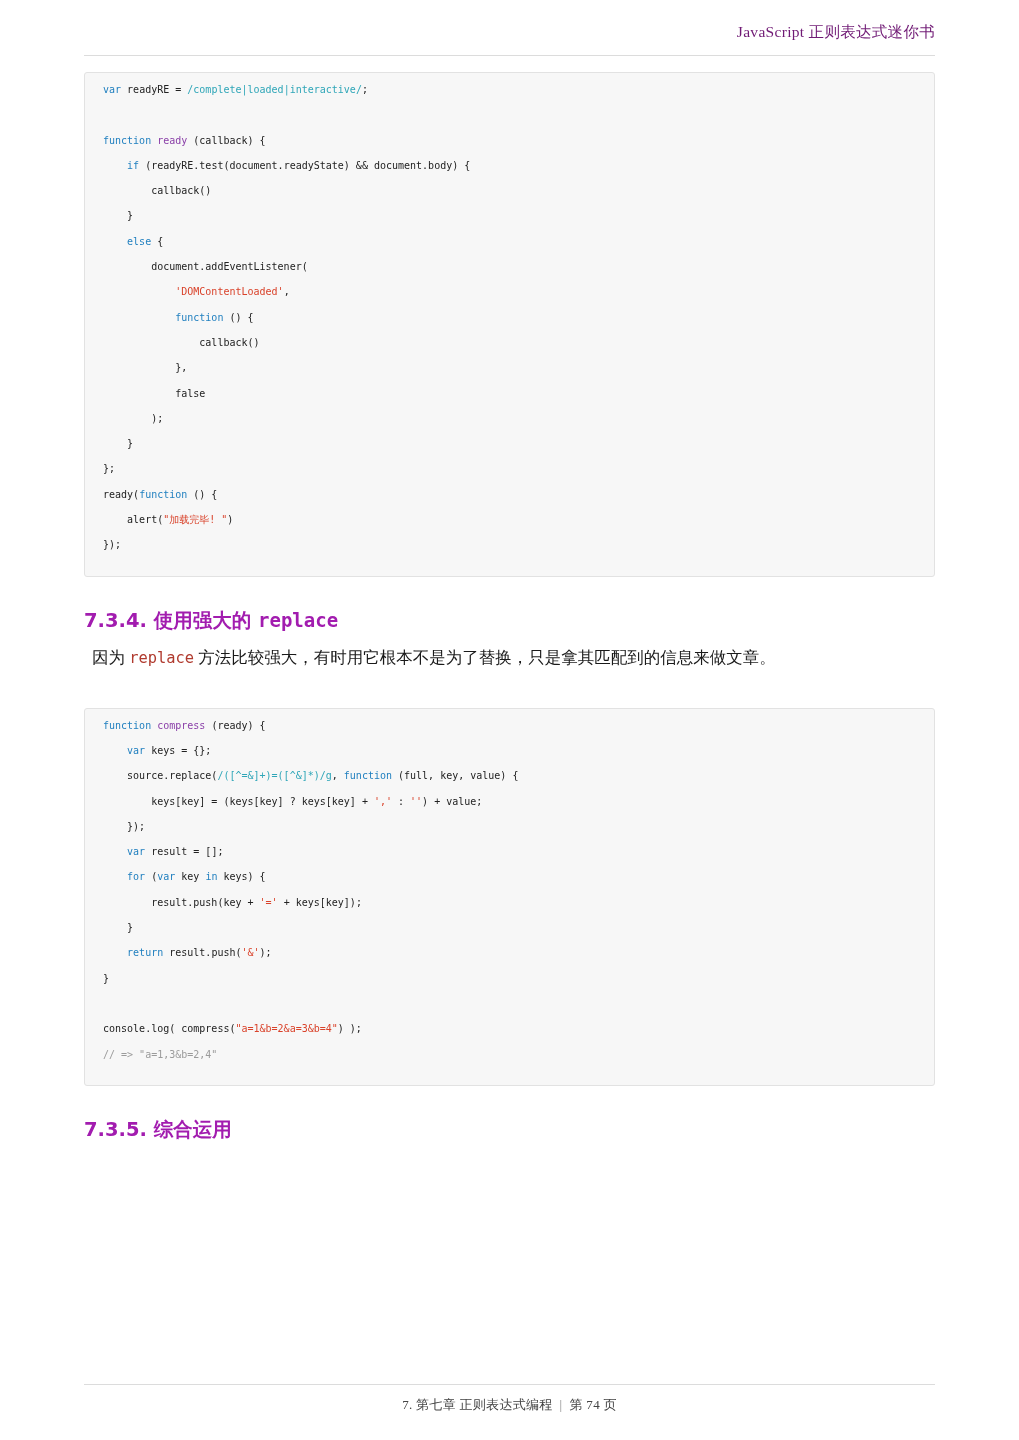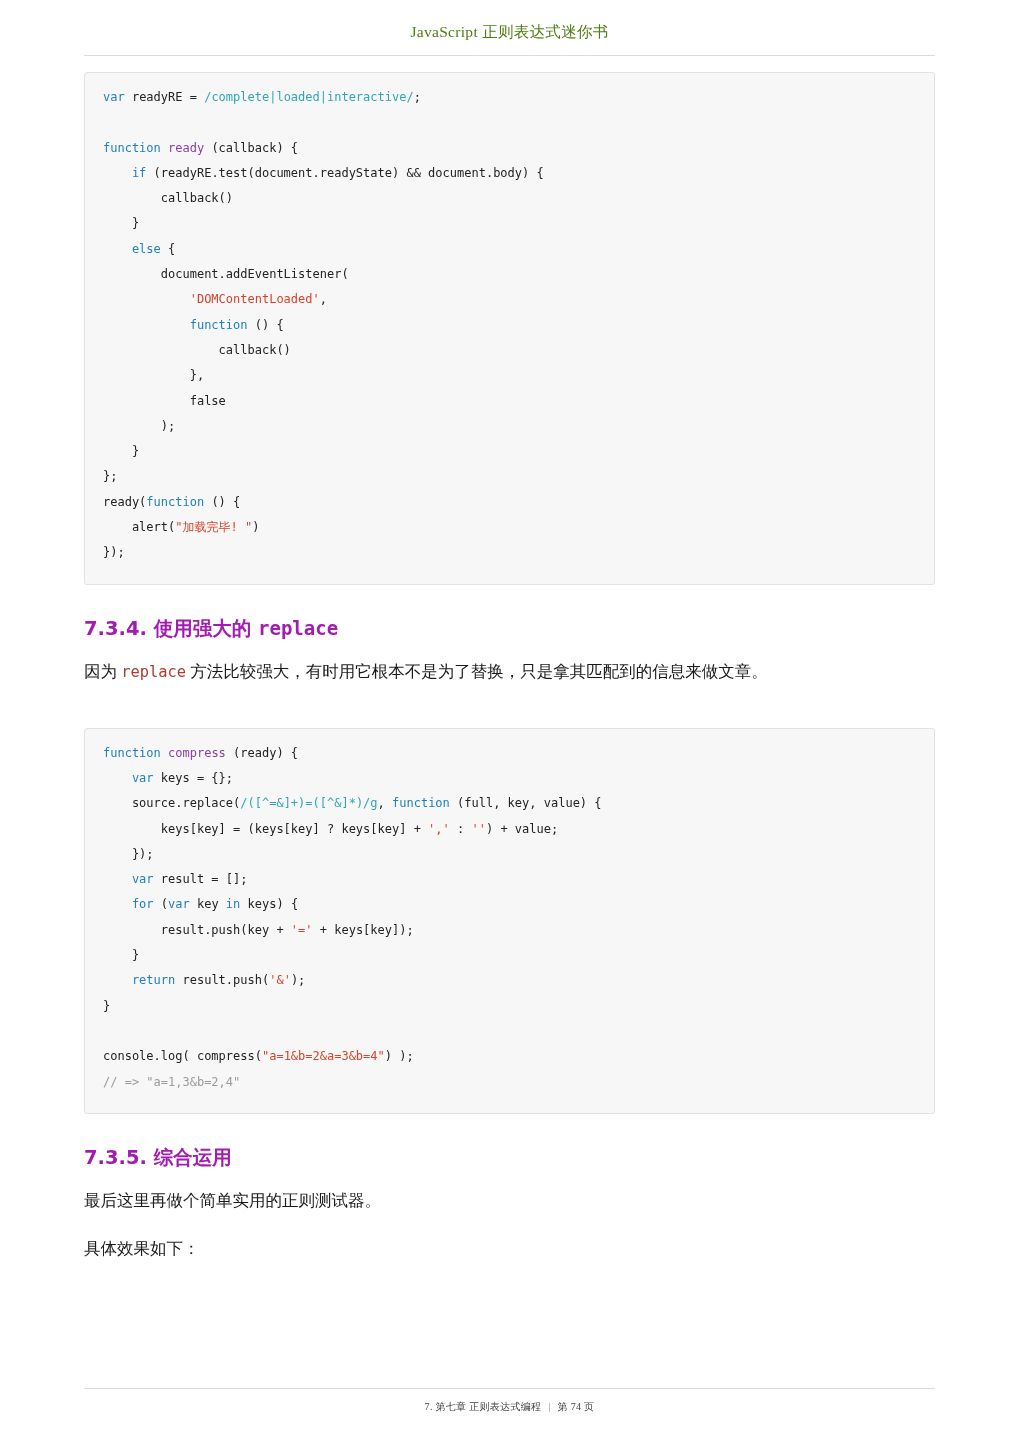--- a/index.html
+++ b/index.html
@@ -16,39 +16,39 @@
     overflow: hidden;
   }
   .page {
     width: 1019px;
     height: 1440px;
     position: relative;
     box-sizing: border-box;
     padding: 0 84px;
   }
   .header {
-    text-align: center;
+    text-align: right;
     font-size: 15.5px;
-    color: #4d7c0f;
+    color: #701a75;
     padding-top: 22px;
     padding-bottom: 12px;
     letter-spacing: 0.3px;
   }
   .header-rule {
     border-bottom: 1px solid #dcdcdc;
     margin: 0 0 16px 0;
   }
   .codeblock {
     background: #f7f7f7;
     border: 1px solid #e2e2e2;
     border-radius: 3px;
-    padding: 12px 18px 18px 18px;
+    padding: 4px 18px 18px 18px;
     margin: 0 0 6px 0;
     font-family: "DejaVu Sans Mono", monospace;
-    font-size: 12px;
+    font-size: 10px;
     line-height: 25.3px;
     color: #222222;
     white-space: pre;
     overflow: hidden;
   }
   .kw       { color: #1f7fbf; }
   .fn       { color: #8a3fa8; }
   .fn-blue  { color: #1f7fbf; }
   .regex    { color: #2fa6b8; }
   .str      { color: #d9422a; }
@@ -61,22 +61,22 @@
     font-weight: bold;
     font-size: 19.5px;
     margin: 30px 0 14px 0;
   }
   h3.section .mono {
     font-family: "DejaVu Sans Mono", monospace;
     font-size: 19px;
   }
   p.para {
     font-size: 16.5px;
-    line-height: 32px;
-    margin: 0 0 16px 0;
+    line-height: 20px;
+    margin: 0 0 16px 8px;
     color: #1a1a1a;
     text-align: justify;
   }
   p.para .code-inline {
     font-family: "DejaVu Sans Mono", monospace;
     font-size: 15.4px;
     color: #b03a2e;
   }
   .spacer-lg { height: 24px; }
   .footer {
@@ -84,21 +84,21 @@
     left: 84px;
     right: 84px;
     bottom: 26px;
   }
   .footer-rule {
     border-top: 1px solid #dcdcdc;
     margin-bottom: 11px;
   }
   .footer-text {
     text-align: center;
-    font-size: 10px;
+    font-size: 13px;
     color: #444444;
     letter-spacing: 0.3px;
   }
   .footer-sep { padding: 0 7px; color: #888; }
 </style>
 </head>
 <body>
 
 <div class="page">
 
@@ -149,24 +149,20 @@
 <span class="kw">    return </span><span class="plain">result.push(</span><span class="str">'&amp;'</span><span class="plain">);</span>
 <span class="plain">}</span>
 
 <span class="plain">console.log( compress(</span><span class="str">"a=1&amp;b=2&amp;a=3&amp;b=4"</span><span class="plain">) );</span>
 <span class="comment">// =&gt; "a=1,3&amp;b=2,4"</span></pre>
 
   <h3 class="section">
     <span>7.3.5.</span><span> 综合运用</span>
   </h3>
 
-  <div>
-      <p class="para"><span>最后这里再做个简单实用的正则测试器。</span></p>
-      <p class="para"><span>具体效果如下：</span></p>
-    </div>
 
   <div class="footer">
     <div class="footer-rule"></div>
     <div class="footer-text">
       <span>7. 第七章 正则表达式编程</span><span class="footer-sep">|</span><span>第 74 页</span>
     </div>
   </div>
 
 </div>
 

